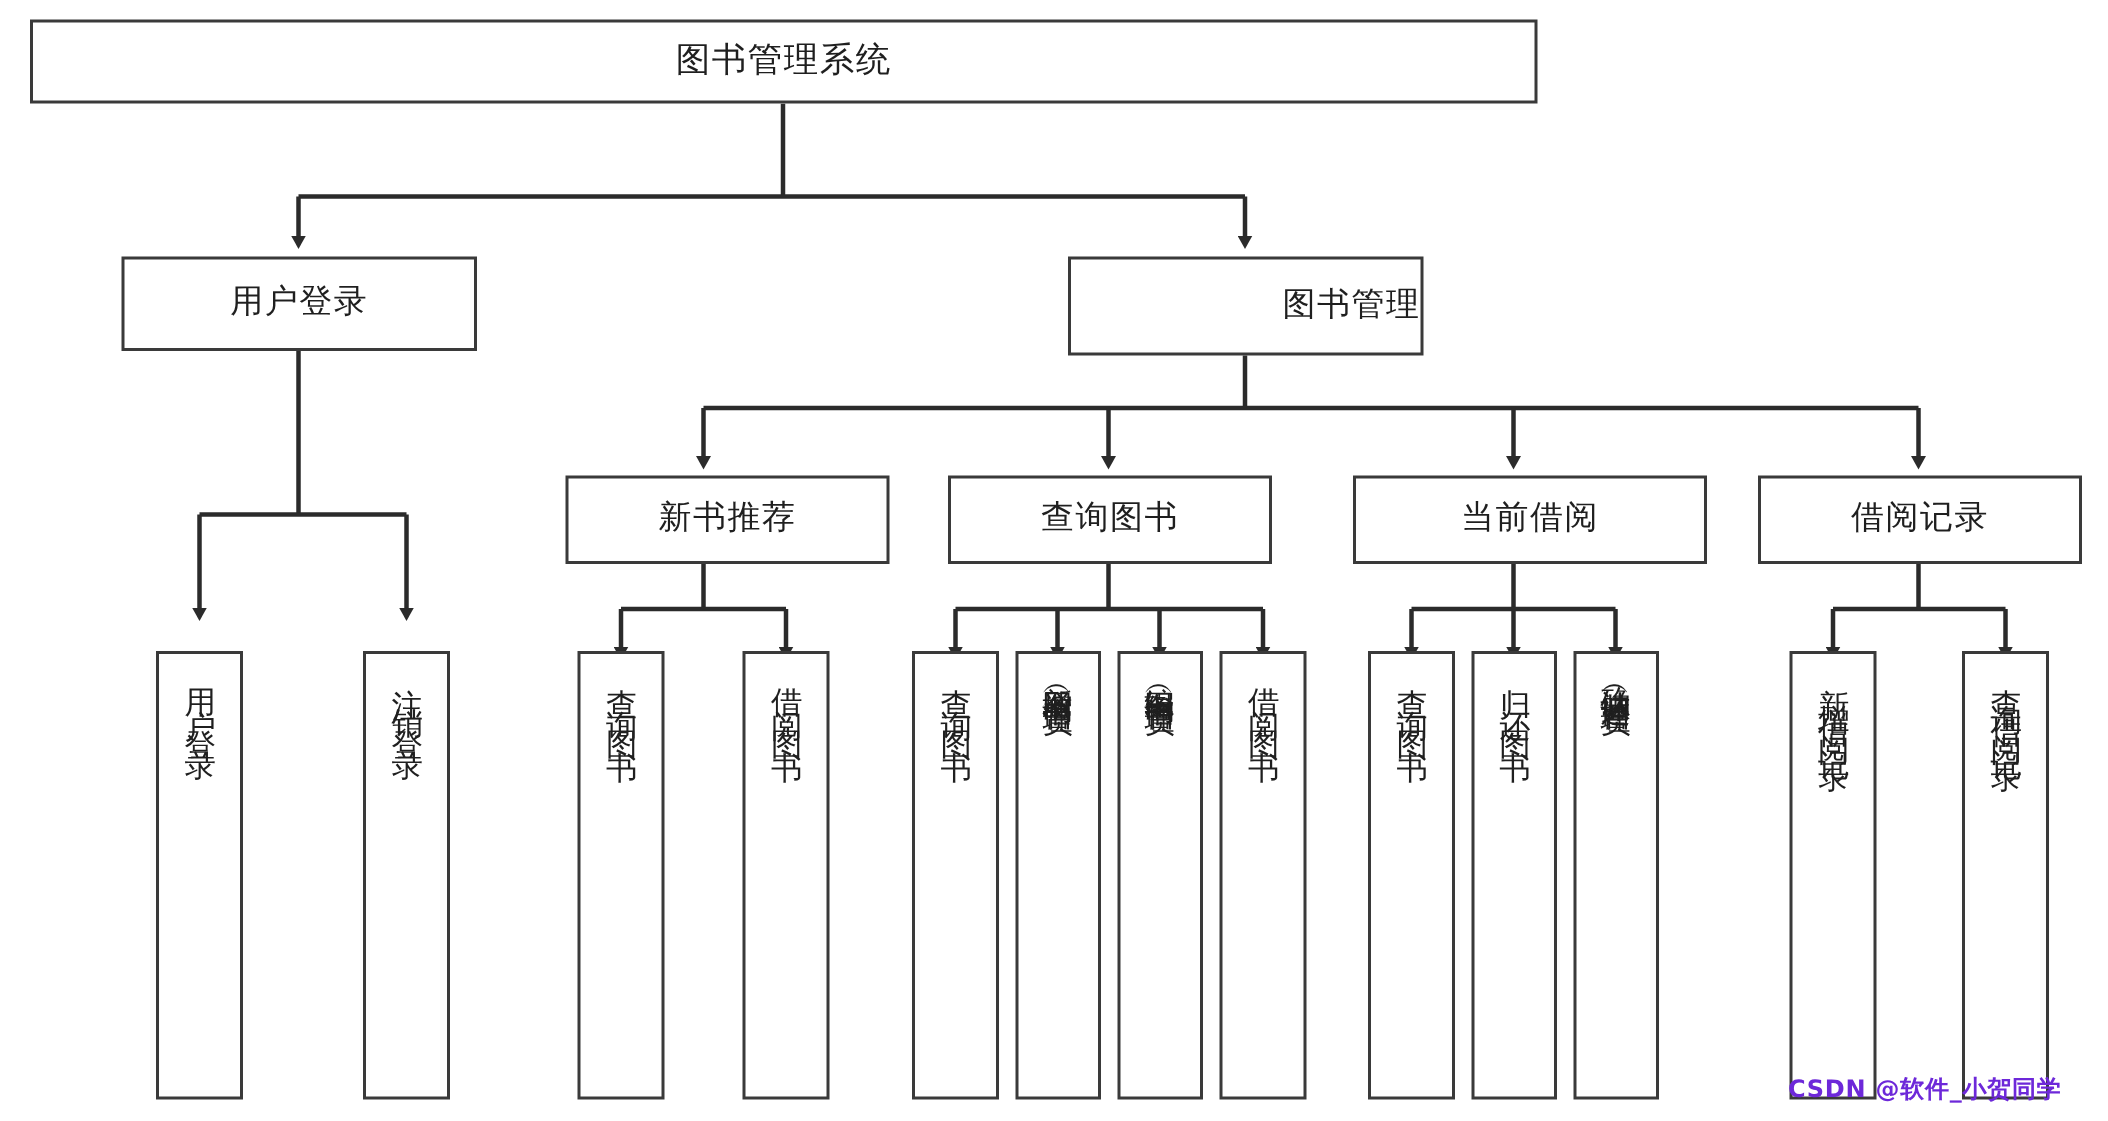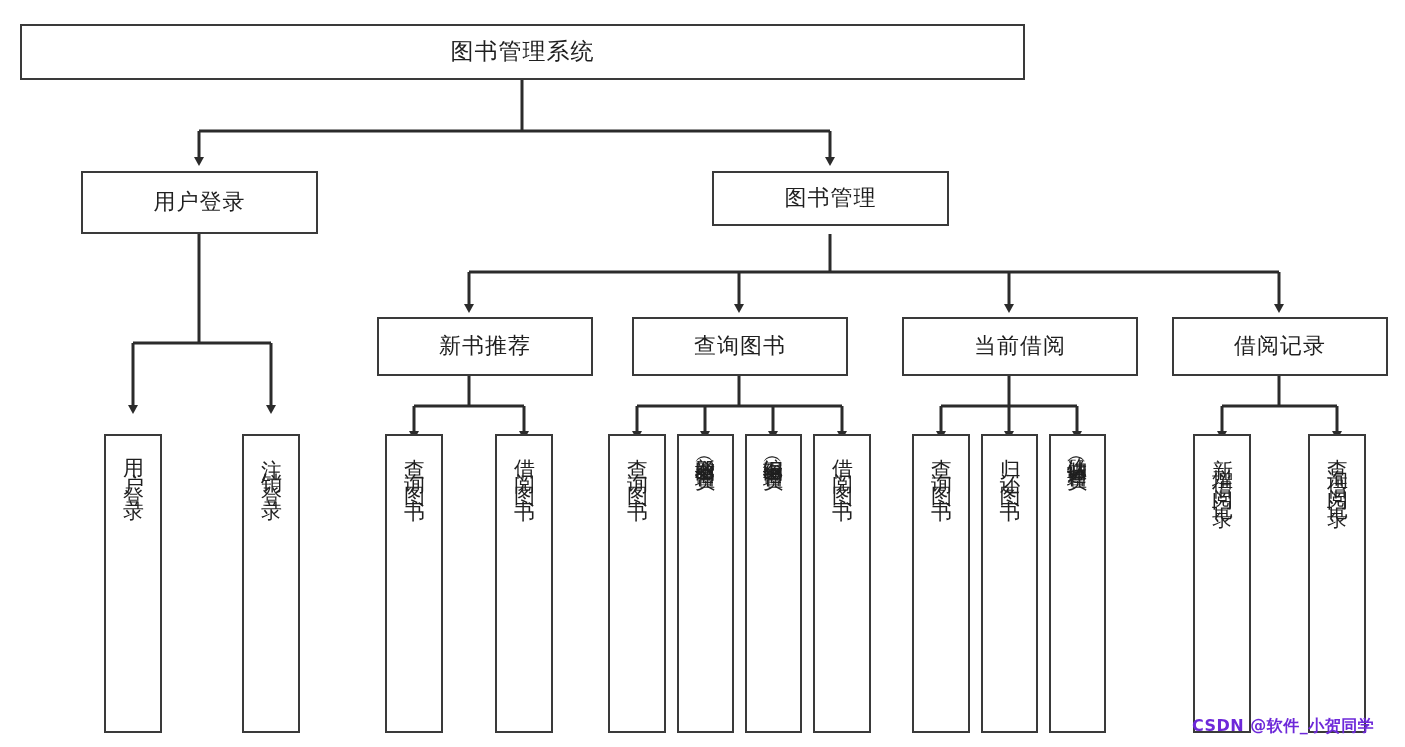--- a/index.html
+++ b/index.html
@@ -150,28 +150,28 @@
     </g>
 
     <g stroke="#2b2b2b" stroke-width="3" fill="none">
       <path d="M1279,376 L1279,406"></path>
       <path d="M1222,406 L1337,406"></path>
       <path d="M1222,406 L1222,432" marker-end="url(#arrow)"></path>
       <path d="M1337,406 L1337,432" marker-end="url(#arrow)"></path>
     </g>
   </svg>
 
-  <div class="node horiz root" style="left:20px; top:24px; width:1005px; height:56px;">
+  <div class="node horiz root" style="left:20px; top:13px; width:1005px; height:56px;">
     <span class="node-label">图书管理系统</span>
   </div>
 
   <div class="node horiz" style="left:81px; top:171px; width:237px; height:63px;">
     <span class="node-label">用户登录</span>
   </div>
-  <div class="node horiz" style="left:712px; top:171px; width:237px; height:55px;">
+  <div class="node horiz" style="left:712px; top:171px; width:237px; height:66px;justify-content:flex-end;">
     <span class="node-label">图书管理</span>
   </div>
 
   <div class="node horiz" style="left:377px; top:317px; width:216px; height:59px;">
     <span class="node-label">新书推荐</span>
   </div>
   <div class="node horiz" style="left:632px; top:317px; width:216px; height:59px;">
     <span class="node-label">查询图书</span>
   </div>
   <div class="node horiz" style="left:902px; top:317px; width:236px; height:59px;">

